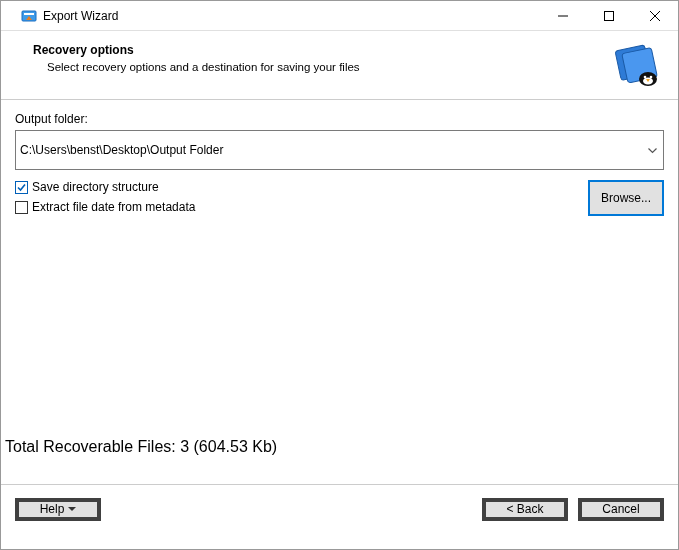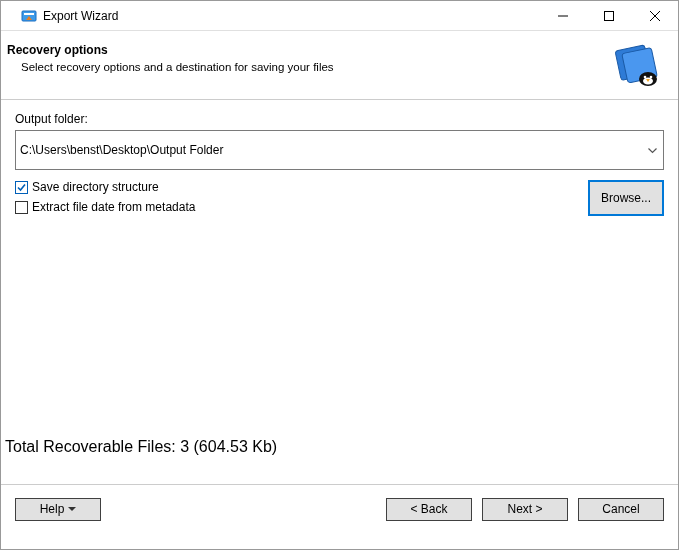--- a/index.html
+++ b/index.html
@@ -32,21 +32,21 @@
     font-size: 12px;
   }
   .titlebar .spacer { flex: 1; }
   .win-btn {
     width: 46px; height: 30px;
     display: flex; align-items: center; justify-content: center;
     background: transparent;
   }
 
   .header-section {
-    padding: 12px 18px 14px 6px;
+    padding: 12px 18px 14px 32px;
     position: relative;
     min-height: 68px;
   }
   .header-section .wizard-heading {
     font-weight: bold;
     font-size: 12px;
     margin-bottom: 4px;
   }
   .header-section .wizard-sub {
     font-size: 11.5px;
@@ -105,21 +105,21 @@
   .chkbox {
     width: 13px; height: 13px;
     border: 1px solid #333;
     background: #fff;
     display: flex; align-items: center; justify-content: center;
   }
   .chkbox.checked { border-color: #005fb8; }
   .btn {
     min-width: 76px;
     height: 23px;
-    border: 1px solid #404040;
+    border: 4px solid #404040;
     background: #e1e1e1;
     font-size: 12px;
     display: inline-flex;
     align-items: center;
     justify-content: center;
     padding: 0 12px;
     cursor: default;
   }
   .btn.primary { border: 2px solid #0078d7; padding: 16px 11px; height: 23px; }
   .browse-btn { width: 76px; }
@@ -237,15 +237,14 @@
 
 <div class="divider"></div>
 
 <div class="footer">
   <div class="btn help-btn">
     <span>Help</span>
     <span class="tri-down"></span>
   </div>
   <div class="gap"></div>
   <div class="btn">&lt; Back</div>
-  <div class="btn">Next &gt;</div>
   <div class="btn">Cancel</div>
 </div>
 
 </body></html>

